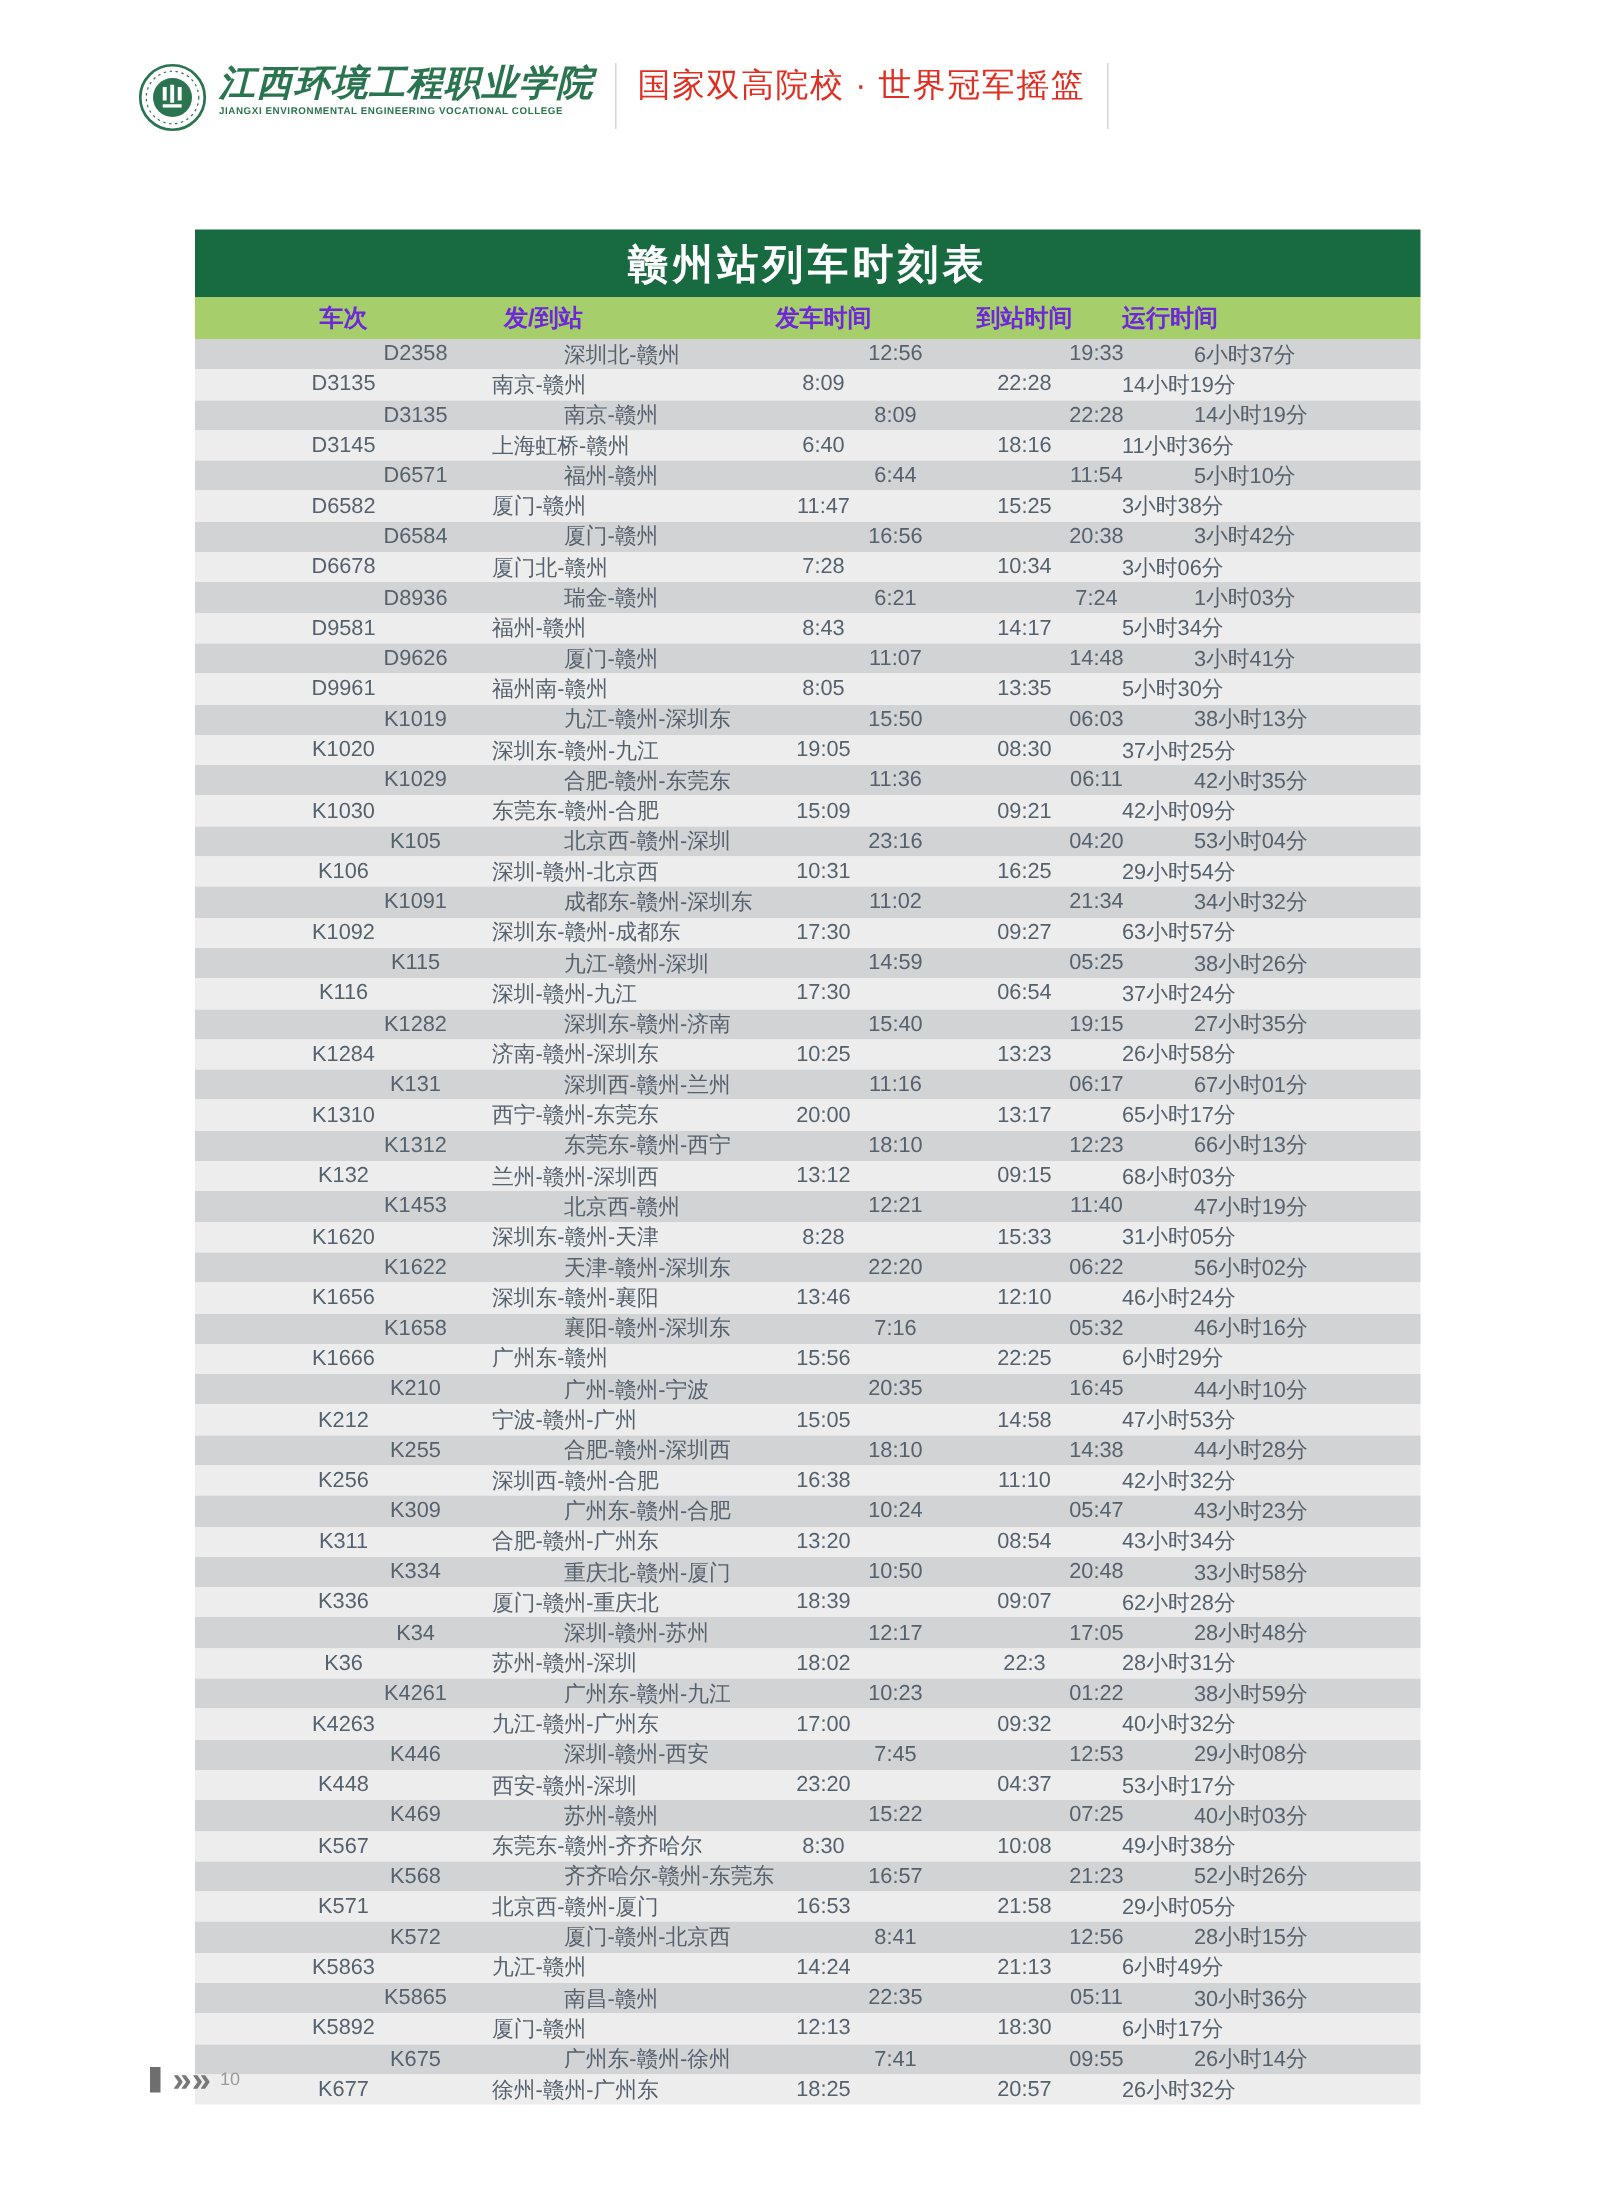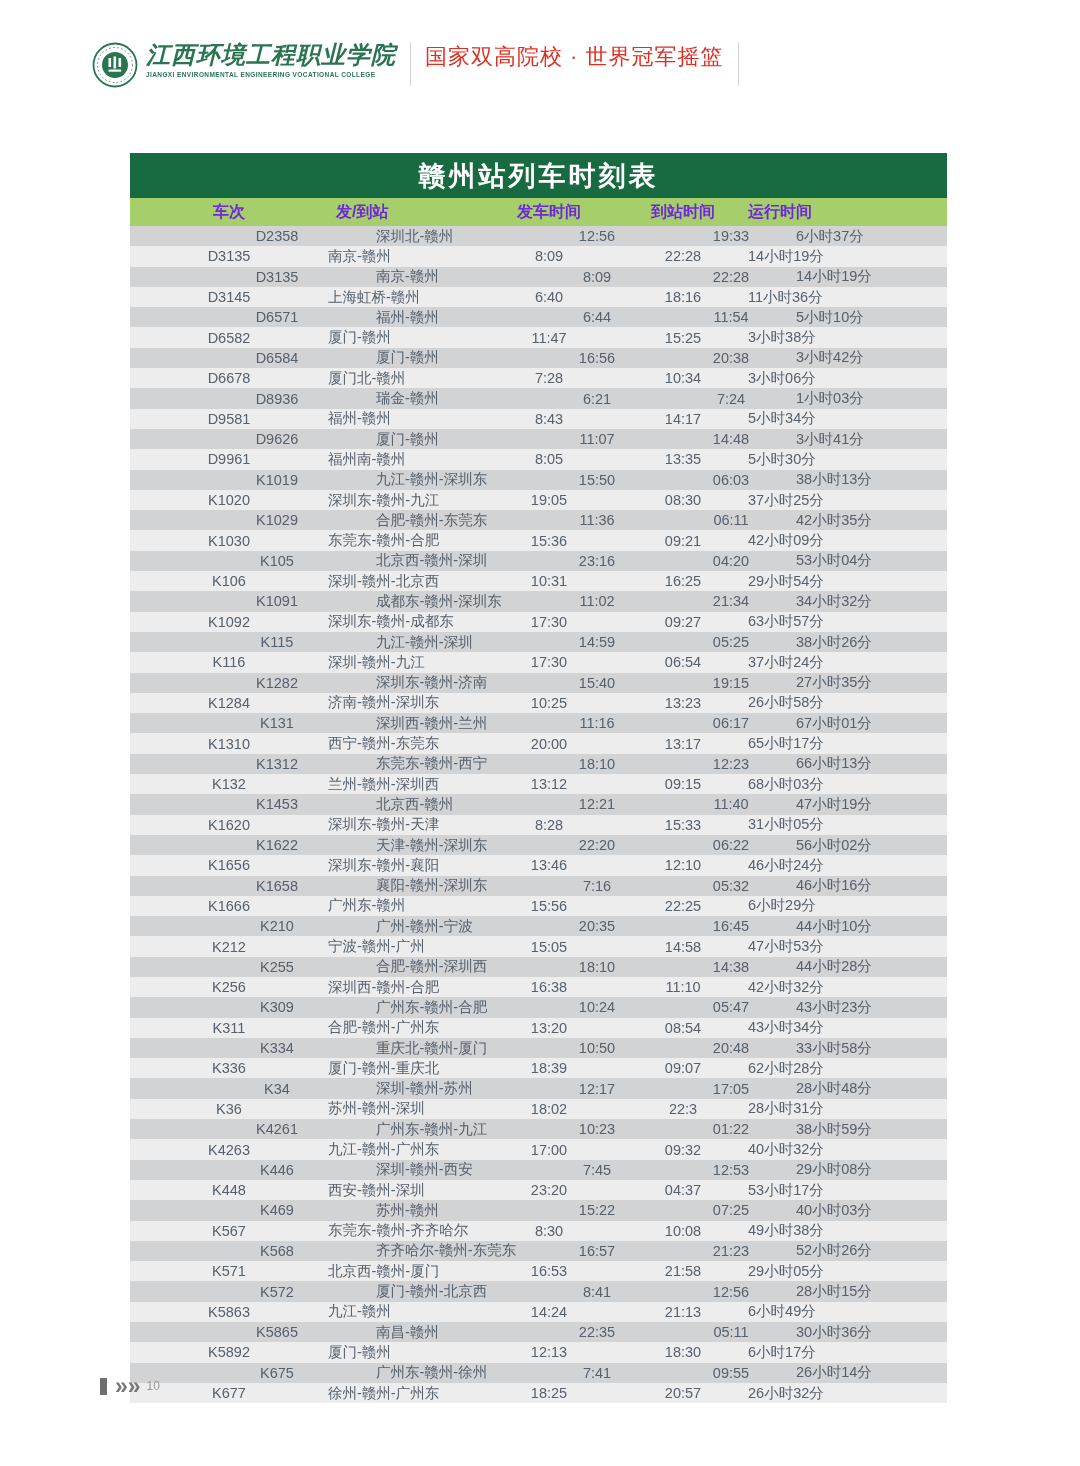--- a/index.html
+++ b/index.html
@@ -185,21 +185,21 @@
         <div class="tr dark">
           <div class="c0">K1029</div>
           <div class="c1">合肥-赣州-东莞东</div>
           <div class="c2">11:36</div>
           <div class="c3">06:11</div>
           <div class="c4">42小时35分</div>
         </div>
         <div class="tr light">
           <div class="c0">K1030</div>
           <div class="c1">东莞东-赣州-合肥</div>
-          <div class="c2">15:36</div>
+          <div class="c2">15:09</div>
           <div class="c3">09:21</div>
           <div class="c4">42小时09分</div>
         </div>
         <div class="tr dark">
           <div class="c0">K105</div>
           <div class="c1">北京西-赣州-深圳</div>
           <div class="c2">23:16</div>
           <div class="c3">04:20</div>
           <div class="c4">53小时04分</div>
         </div>

